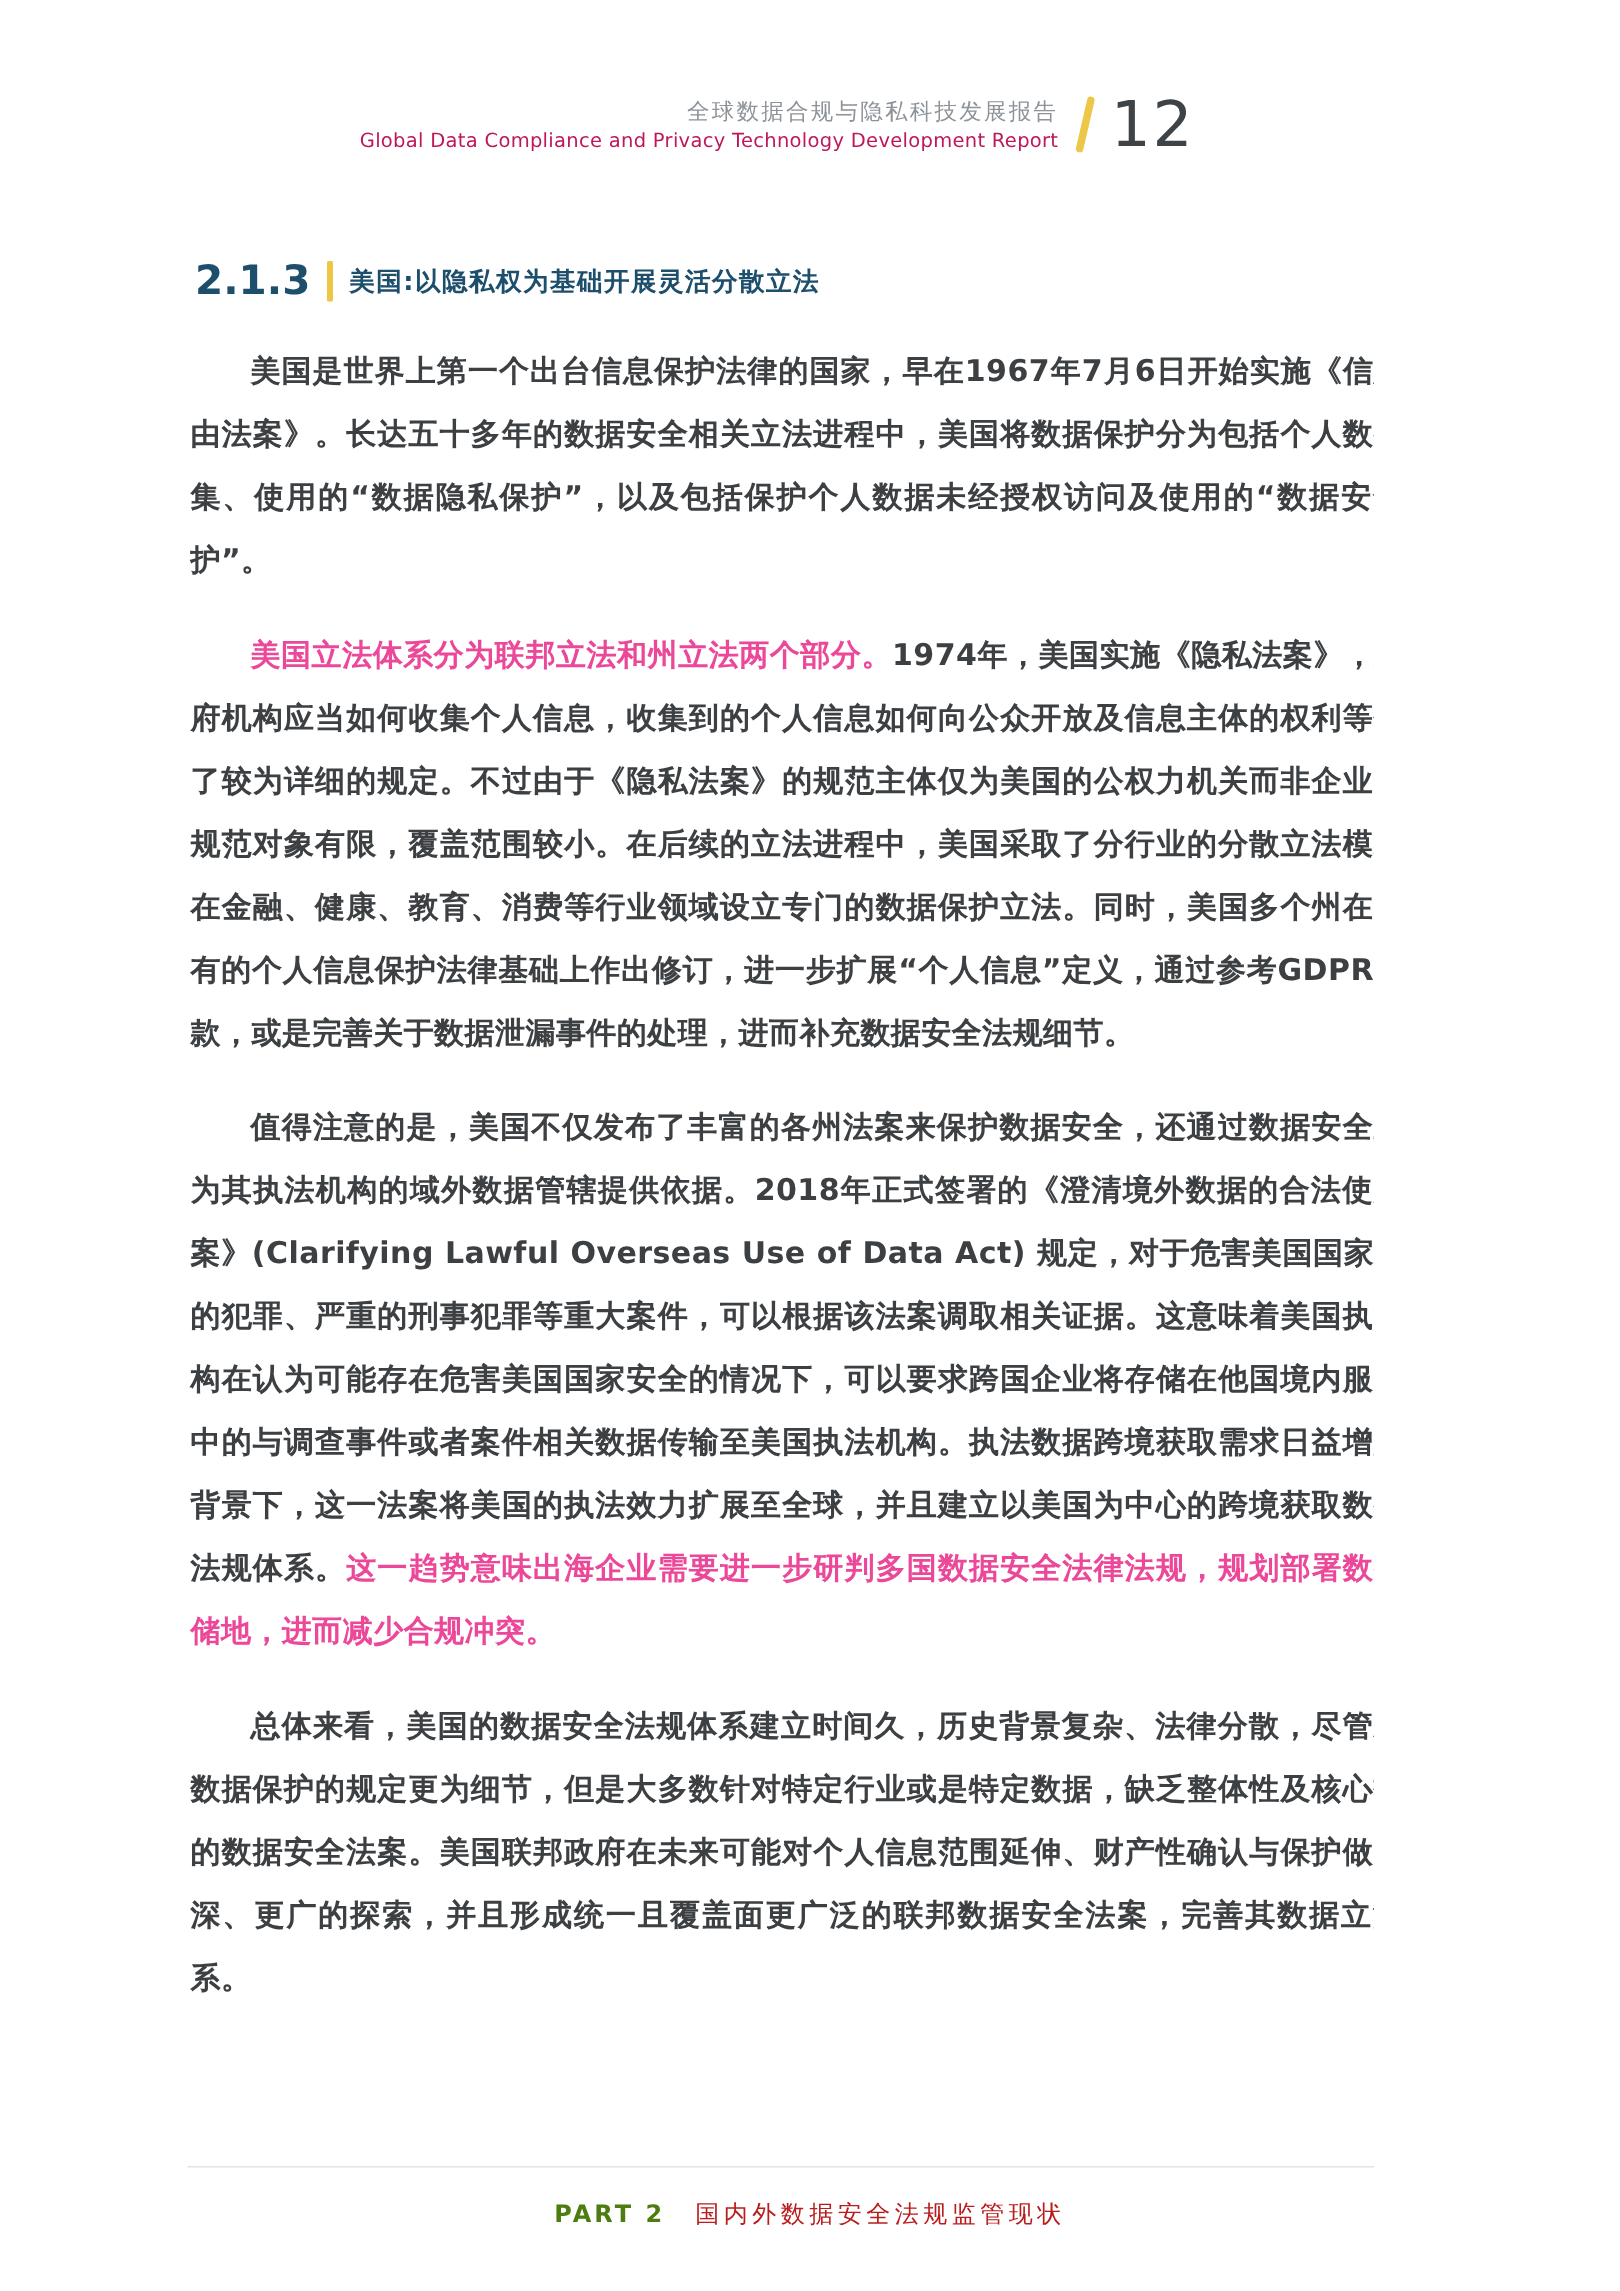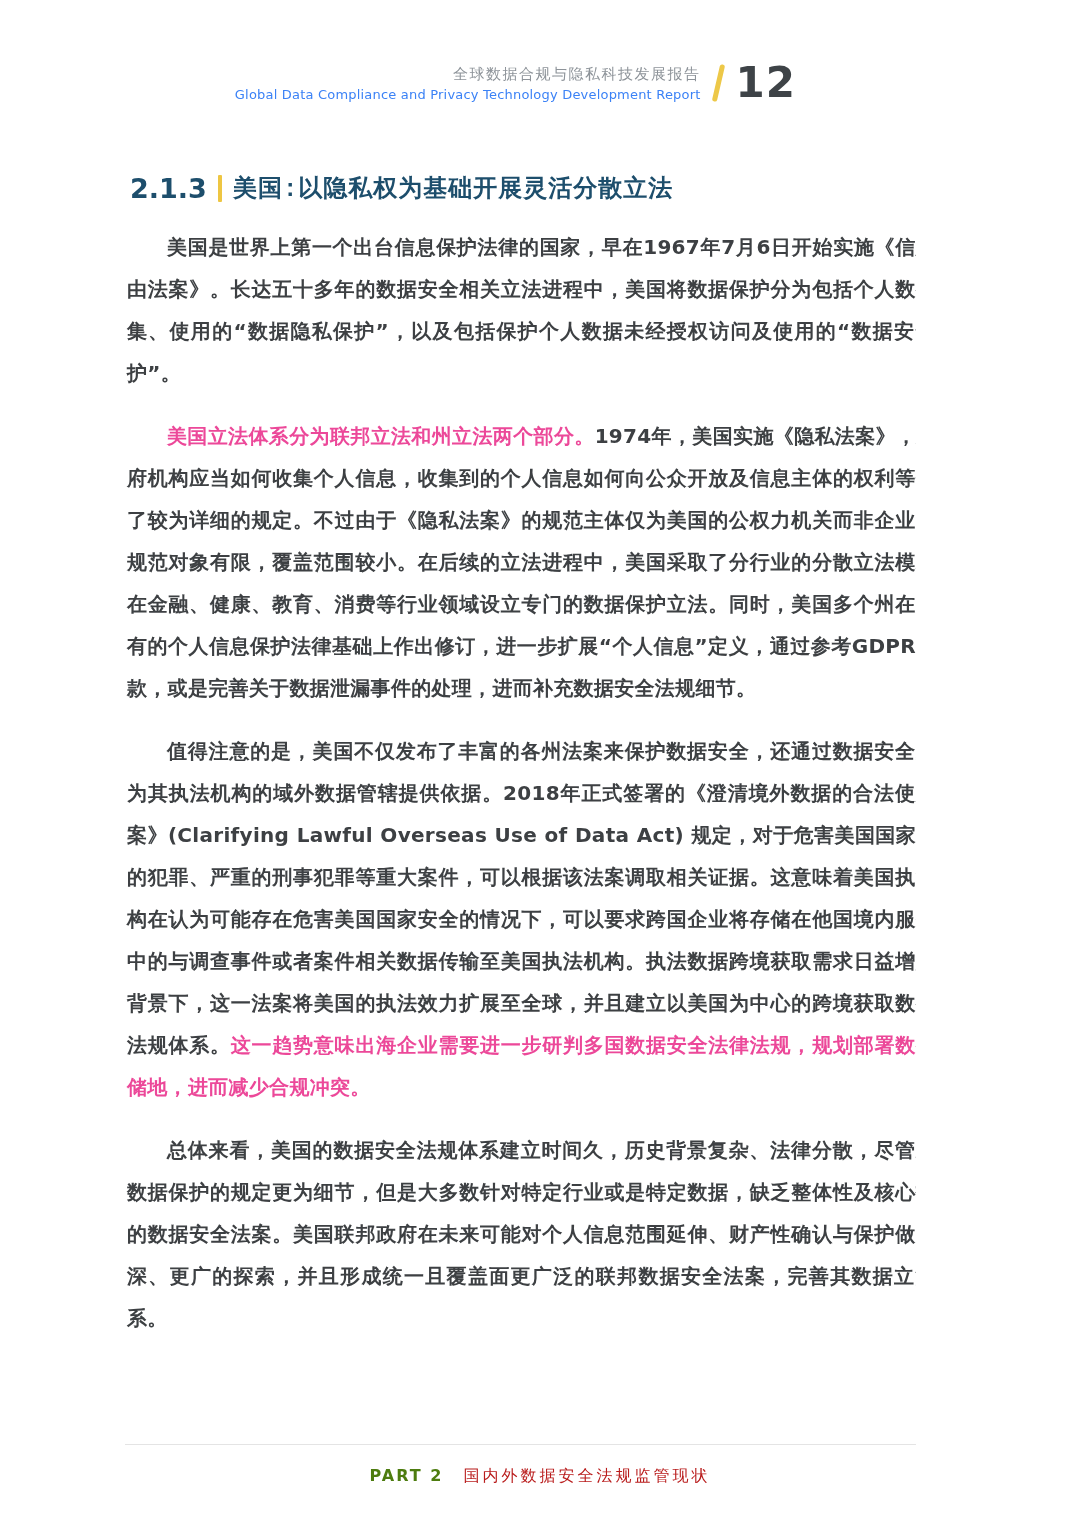--- a/index.html
+++ b/index.html
@@ -16,40 +16,40 @@
   
   .page-header {
     position:absolute; top:62px; right:120px;
     display:flex; align-items:center; gap:15px;
   }
   .header-titles { text-align:right; }
   .header-title-zh {
     font-size:15px; color:#8d9399; letter-spacing:1.5px; line-height:22px;
   }
   .header-title-en {
-    font-size:13px; color:#3b82f6; letter-spacing:0.2px; line-height:19px;
+    font-size:13px; color:#be185d; letter-spacing:0.2px; line-height:19px;
   }
   .header-slash {
     display:inline-block; width:5px; height:38px;
     background:#edc848; border-radius:3px;
     transform:rotate(13deg);
   }
   .header-page-num {
-    font-size:42px; font-weight:700; color:#3e4347; line-height:1;
+    font-size:42px; font-weight:400; color:#3e4347; line-height:1;
     letter-spacing:1px;
   }
 
   
   .section-heading {
     position:absolute; top:172px; left:130px;
     display:flex; align-items:center; gap:11px;
   }
   .sec-num { font-size:27px; font-weight:bold; color:#1d4e6c; }
   .sec-bar { width:4px; height:27px; background:#eec643; border-radius:1px; }
-  .sec-title { font-size:24px; font-weight:bold; color:#1d4e6c; letter-spacing:1px;font-family:Liberation Mono, monospace; }
+  .sec-title { font-size:17px; font-weight:bold; color:#1d4e6c; letter-spacing:1px; }
 
   
   .body-text {
     position:absolute; top:226px; left:127px; width:830px;
   }
   .para {
     font-size:20px; line-height:42px; color:#3d4043;
     text-align:justify; text-indent:2em;
     margin-bottom:21px;
     letter-spacing:0.3px;

